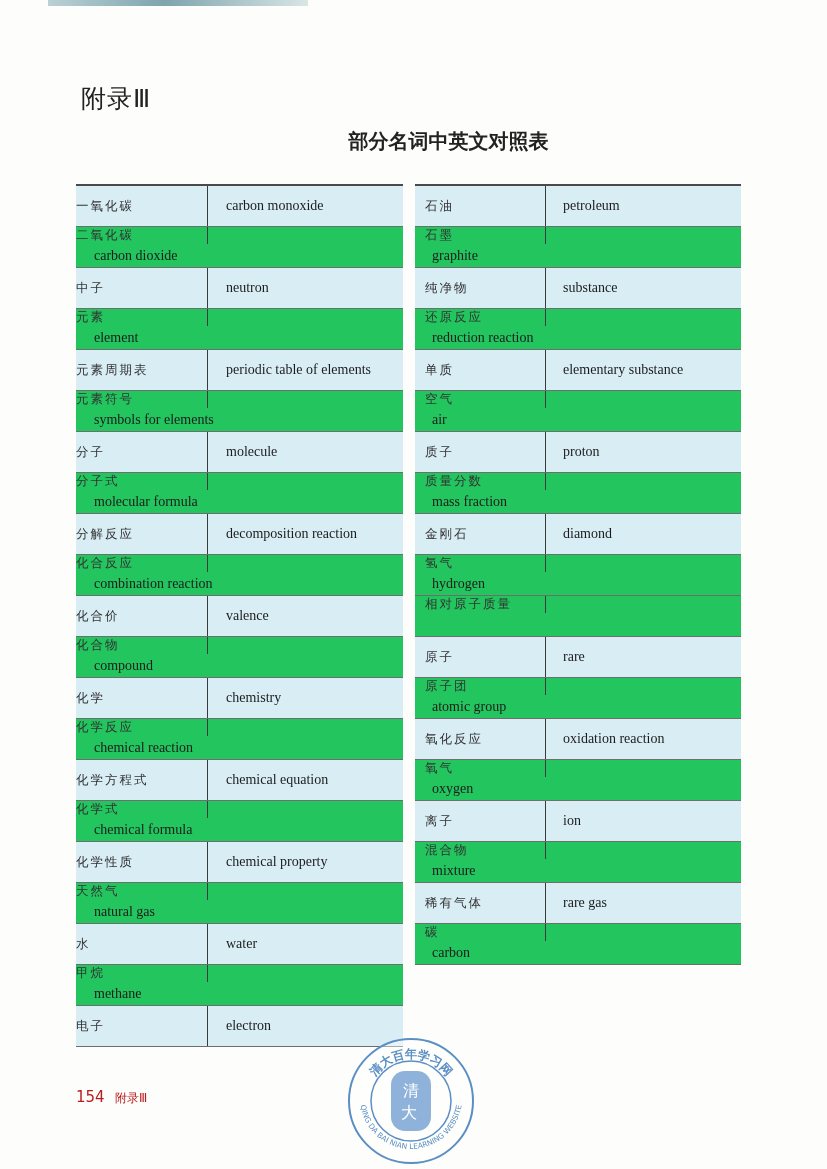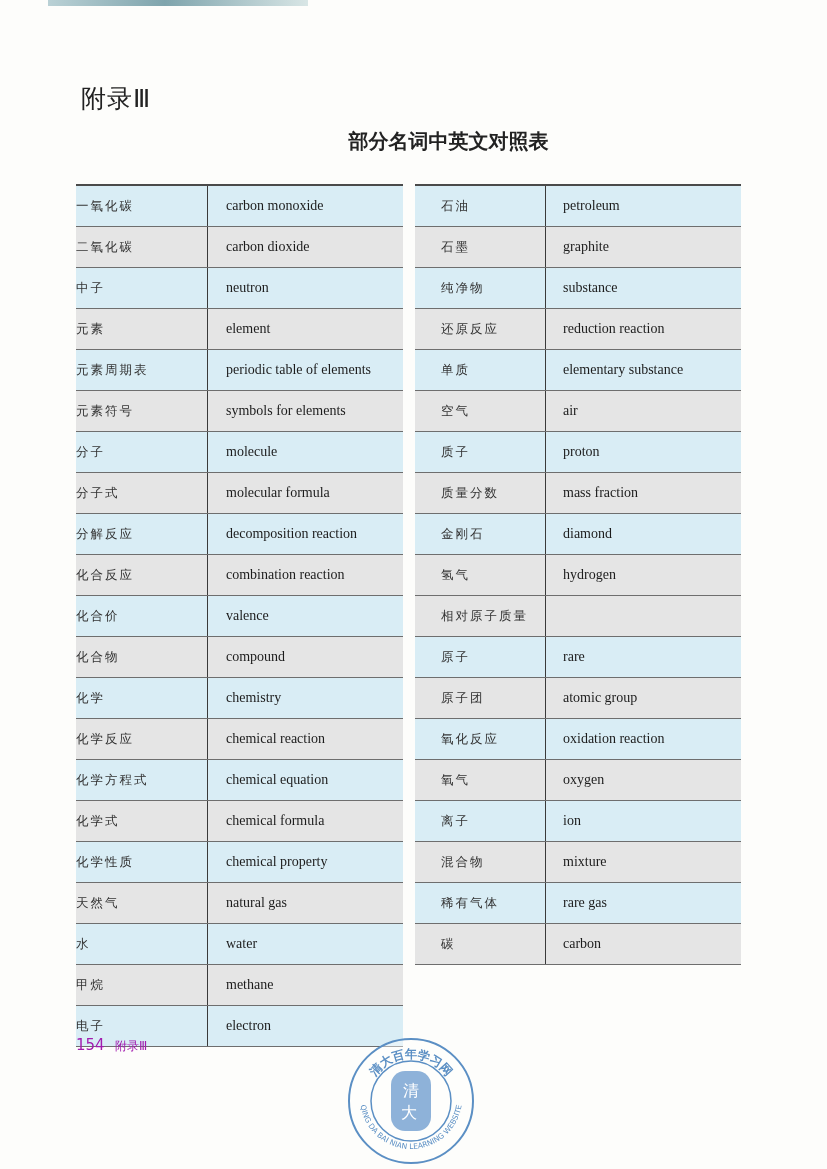--- a/index.html
+++ b/index.html
@@ -31,38 +31,38 @@
     border-collapse: collapse;
   }
   .vtable.left { left: 76px; width: 327px; }
   .vtable.right { left: 415px; width: 326px; }
   .vrow {
     display: flex; height: 40px;
     border-bottom: 1px solid #6e6e6e;
     box-sizing: content-box;
   }
   .vrow.blue { background: #d9edf5; }
-  .vrow.gray { background: #e5e5e5; }
+  .vrow.gray { background: #22c55e; flex-direction: column; }
   .cell-zh {
     box-sizing: border-box;
     border-right: 1.5px solid #3a3a3a;
     display: flex; align-items: center;
     font-family: "DejaVu Sans", sans-serif; font-size: 12.5px; letter-spacing: 2px; color: #333;
   }
   .left .cell-zh { width: 132px; }
-  .right .cell-zh { width: 131px; padding-left: 26px; }
+  .right .cell-zh { width: 131px; padding-left: 10px; }
   .cell-en {
     flex: 1; display: flex; align-items: center;
     font-family: "Liberation Serif", serif; font-size: 14px; color: #1c1c1c;
   }
   .left .cell-en { padding-left: 18px; }
   .right .cell-en { padding-left: 17px; }
   .footer {
-    position: absolute; left: 76px; top: 1036px;
-    font-family: "DejaVu Sans", sans-serif; font-size: 14px; color: #a21caf;
+    position: absolute; left: 76px; top: 1088px;
+    font-family: "DejaVu Sans", sans-serif; font-size: 14px; color: #b91c1c;
   }
   .footer .page-num { font-size: 15px; margin-right: 6px; }
   .footer .footer-label { font-size: 12px; }
   .watermark {
     position: absolute; left: 346px; top: 1036px; width: 130px; height: 130px;
   }
 </style>
 </head>
 <body>
 

